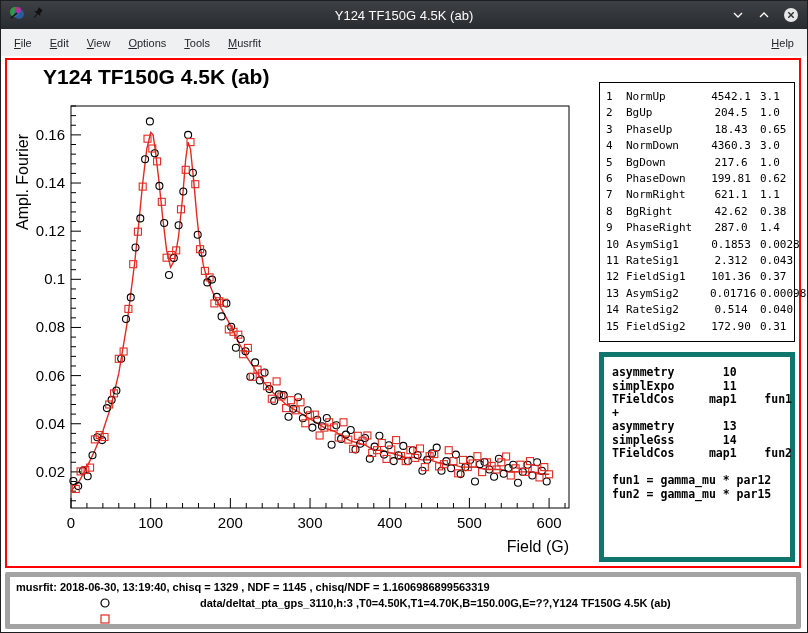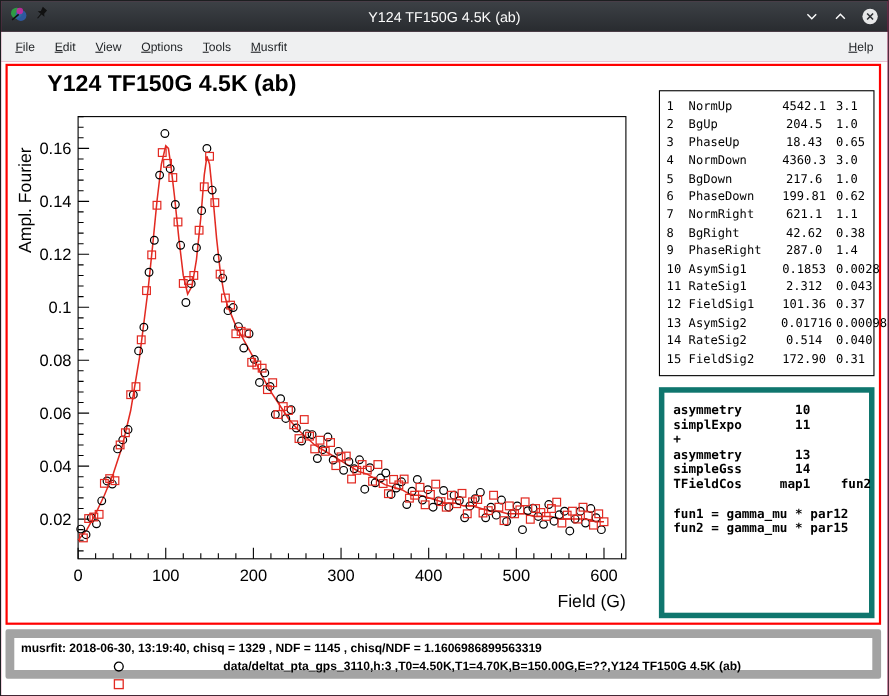--- a/index.html
+++ b/index.html
@@ -15,21 +15,21 @@
   .menu-item { padding:4px 9px; }
   .menu-spacer { flex:1; }
   .main { position:relative; flex:1; background:#fff; }
   .canvas-box { position:absolute; left:4px; top:2px; width:796px; height:510px; border:2px solid #ff0000; background:#fff; }
   .plot-title { position:absolute; left:36px; top:5px; font-size:21px; font-weight:bold; color:#000; }
   #plot-svg { position:absolute; left:6px; top:38px; }
   .param-box { position:absolute; left:592px; top:22px; width:196px; height:260px; border:1px solid #000; padding:6px 2px 0 6px; font:11px "DejaVu Sans Mono", monospace; color:#000; }
   .param-row { display:grid; grid-template-columns:20px 84px 50px 38px; line-height:16.4px; }
   .p-val { text-align:center; padding-right:8px; }
   .theory-box { position:absolute; left:592px; top:292px; width:196px; height:210px; border:5px solid #0f766e; padding:9px 0 0 8px; font:bold 11.5px "DejaVu Sans Mono", monospace; line-height:13.5px; white-space:pre; color:#000; }
-  .legend-box { position:absolute; left:4px; top:516px; width:796px; height:45px; border:8px solid #a3a3a3; border-radius:2px; background:#fff; }
+  .legend-box { position:absolute; left:4px; top:516px; width:796px; height:57px; border:5px solid #a3a3a3; border-radius:2px; background:#fff; }
   .musrfit-line { font-weight:bold; font-size:11px; padding:4px 6px 2px 6px; color:#000; }
   .legend-row { display:flex; align-items:center; height:16px; font-size:11px; font-weight:bold; color:#000; }
   .legend-marker { width:190px; display:flex; justify-content:center; }
   u { text-decoration:underline; }
 </style>
 </head>
 <body>
 
 <div class="window">
 
@@ -468,21 +468,21 @@
             <span class="p-val">0.514</span>
             <span class="p-err">0.040</span>
           </div>
           <div class="param-row">
             <span class="p-n">15</span>
             <span class="p-name">FieldSig2</span>
             <span class="p-val">172.90</span>
             <span class="p-err">0.31</span>
           </div>
         </div>
-      <div class="theory-box" id="theory-box"><div>asymmetry       10</div><div>simplExpo       11</div><div>+</div><div>asymmetry       13</div><div>simpleGss       14</div><div>TFieldCos     map1    fun2</div><div>&nbsp;</div><div>fun1 = gamma_mu * par12</div><div>fun2 = gamma_mu * par15</div></div>
+      <div class="theory-box" id="theory-box"><div>asymmetry       10</div><div>simplExpo       11</div><div>TFieldCos     map1    fun1</div><div>+</div><div>asymmetry       13</div><div>simpleGss       14</div><div>TFieldCos     map1    fun2</div><div>&nbsp;</div><div>fun1 = gamma_mu * par12</div><div>fun2 = gamma_mu * par15</div></div>
     </div>
 
     <div class="legend-box">
       <div class="musrfit-line">musrfit: 2018-06-30, 13:19:40, chisq = 1329 , NDF = 1145 , chisq/NDF = 1.1606986899563319</div>
       <div id="legend-rows">
           <div class="legend-row">
             <span class="legend-marker">
               <svg width="14" height="14">
                 <circle cx="7" cy="7" r="4" fill="none" stroke="#000000" stroke-width="1.2"></circle>
               </svg>

